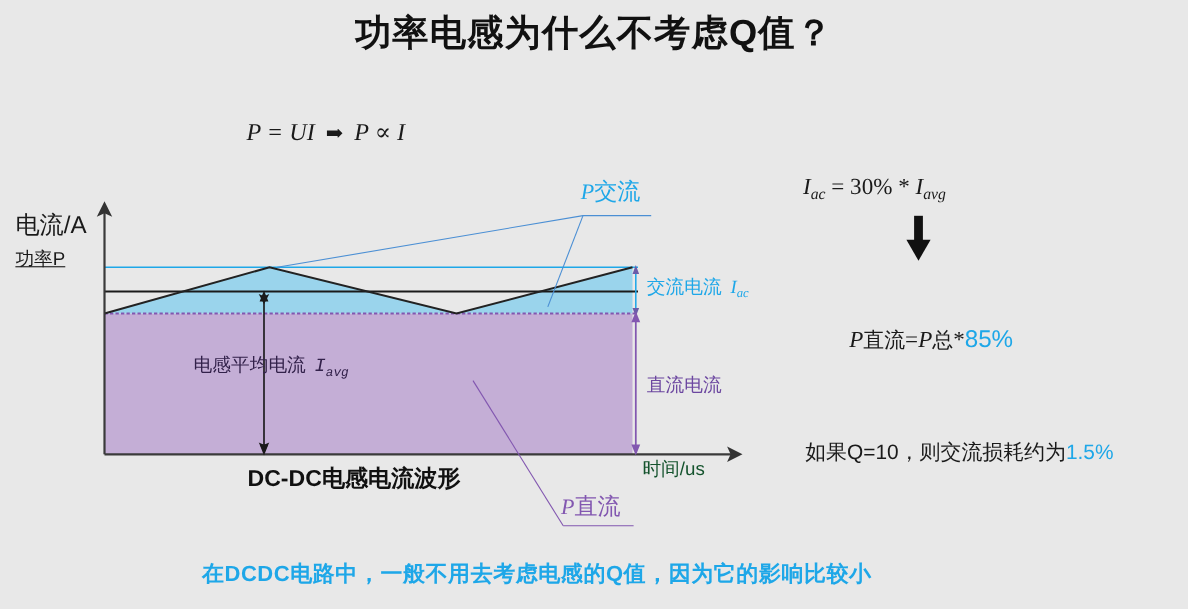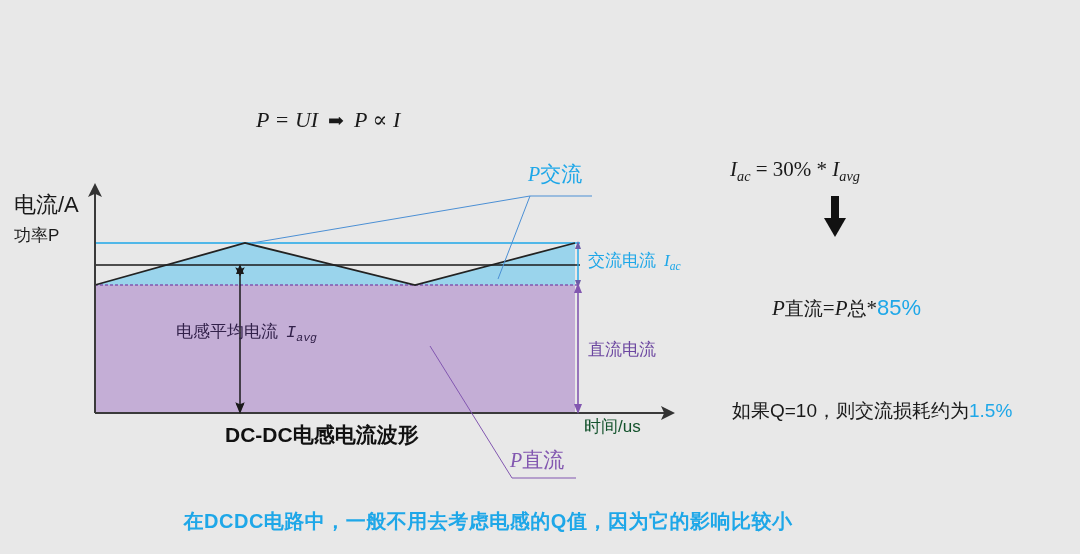--- a/index.html
+++ b/index.html
@@ -14,35 +14,35 @@
 
   
   #title{
     left:0;top:8px;width:1080px;text-align:center;
     font-size:33px;font-weight:bold;color:#111;
     letter-spacing:1px;
   }
 
   
   #formula-pui{
-    left:256px;top:107px;
+    left:224px;top:107px;
     font-family:"Liberation Serif","DejaVu Serif",serif;
     font-size:22px;color:#1a1a1a;font-style:italic;
     white-space:nowrap;
   }
   #formula-pui .arrow{font-style:normal;font-size:19px;padding:0 10px;}
 
   
   #diagram{left:0;top:0;}
 
   
   .cn{font-family:"Liberation Sans","DejaVu Sans",sans-serif;}
 
   #ylabel1{left:14px;top:190px;font-size:22px;color:#1a1a1a;text-align:right;}
-  #ylabel2{left:14px;top:224px;font-size:17px;color:#1a1a1a;}
+  #ylabel2{left:14px;top:224px;font-size:17px;color:#1a1a1a;text-decoration:underline;}
   #xlabel{left:584px;top:415px;font-size:17px;color:#14532d;}
 
   #lbl-pac{left:528px;top:160px;font-size:21px;color:#1ea7e8;white-space:nowrap;}
   #lbl-pac .it{font-family:"Liberation Serif","DejaVu Serif",serif;font-style:italic;font-size:20px;}
   #lbl-pdc{left:510px;top:446px;font-size:21px;color:#8257b0;white-space:nowrap;}
   #lbl-pdc .it{font-family:"Liberation Serif","DejaVu Serif",serif;font-style:italic;font-size:20px;}
 
   #lbl-iac{left:588px;top:249px;font-size:17px;color:#1ea7e8;white-space:nowrap;}
   #lbl-iac .sym{font-family:"Liberation Serif","DejaVu Serif",serif;font-style:italic;font-size:17px;padding-left:8px;}
   #lbl-idc{left:588px;top:338px;font-size:17px;color:#6c47a0;white-space:nowrap;}
@@ -84,20 +84,21 @@
     letter-spacing:0.5px;
   }
 
   sub{font-size:0.68em;}
 </style>
 </head>
 <body>
 
 <div id="root">
 
+  <div class="abs" id="title">功率电感为什么不考虑Q值？</div>
 
   <div class="abs" id="formula-pui">
     <span>P = UI</span><span class="arrow">➡</span><span>P ∝ I</span>
   </div>
 
   <svg class="abs" id="diagram" width="1080" height="554">
 
     <rect x="95" y="285" width="480" height="128" fill="#c4aed6" stroke="none"></rect>
 
     <path d="M95,285 L245,243 L415,285 L575,243 L575,285 Z" fill="#9ad4ec" stroke="none"></path>

